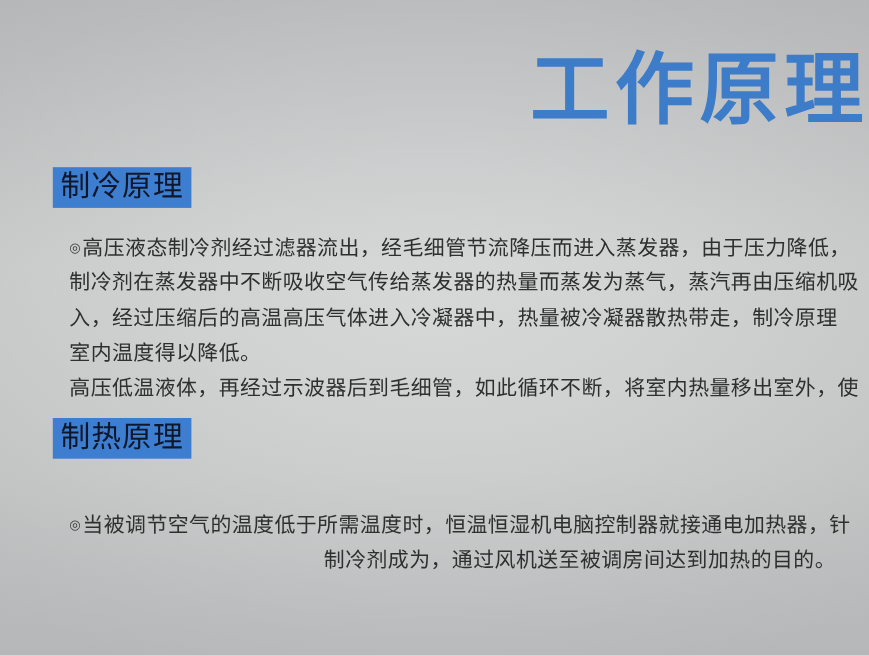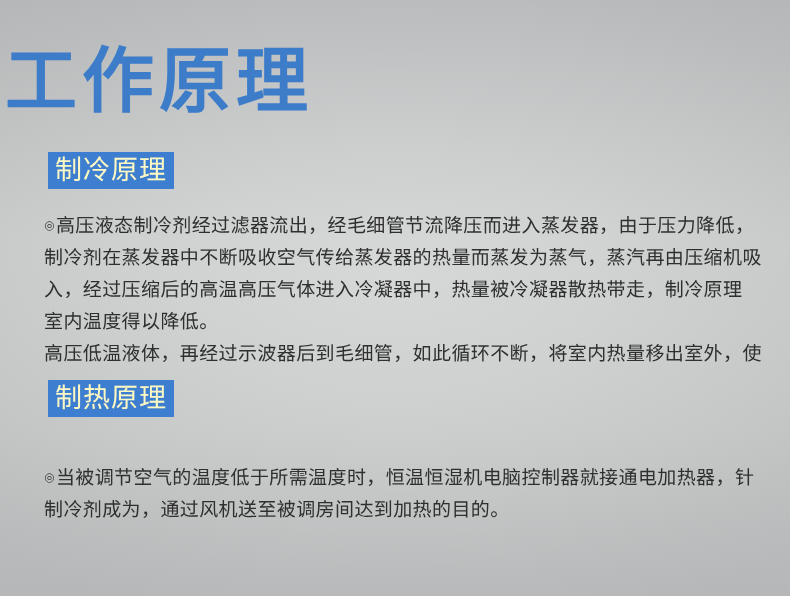--- a/index.html
+++ b/index.html
@@ -34,21 +34,21 @@
     background-blend-mode: multiply, normal;
     overflow: hidden;
   }
 
   
   .title-wrap {
     position: absolute;
     left: 0;
     right: 0;
     top: 43px;
-    text-align: left;
+    text-align: right;
   }
 
   .main-title {
     display: inline-block;
     font-family: "DejaVu Sans", "Liberation Sans", sans-serif;
     font-size: 72px;
     line-height: 76px;
     font-weight: bold;
     color: #3d7cc9;
     letter-spacing: 5px;
@@ -62,21 +62,21 @@
     width: 790px;
   }
 
   .section-cooling { top: 152px; }
   .section-heating { top: 380px; }
 
   .badge {
     display: inline-block;
     margin-left: 48px;
     background: #3d7ed0;
-    color: #fef9c3;
+    color: #0f172a;
     font-size: 27px;
     line-height: 36px;
     font-weight: normal;
     padding: 0px 7px 1px 7px;
     letter-spacing: 1px;
     white-space: nowrap;
   }
 
   
   .para {
@@ -87,24 +87,25 @@
     font-size: 19px;
     line-height: 32px;
     letter-spacing: 0.4px;
     white-space: nowrap;
   }
 
   .para-line {
     display: block;
     height: 32px;
     white-space: nowrap;
+    margin-left: 19px;
   }
 
   .para-cooling { top: 209px; }
-  .para-heating { top: 461px; }
+  .para-heating { top: 461px; text-align: right; }
 
   .bullet {
     font-size: 12px;
     vertical-align: 3px;
     color: #3a3a3a;
     padding-right: 1px;
   }
 </style>
 </head>
 <body>

